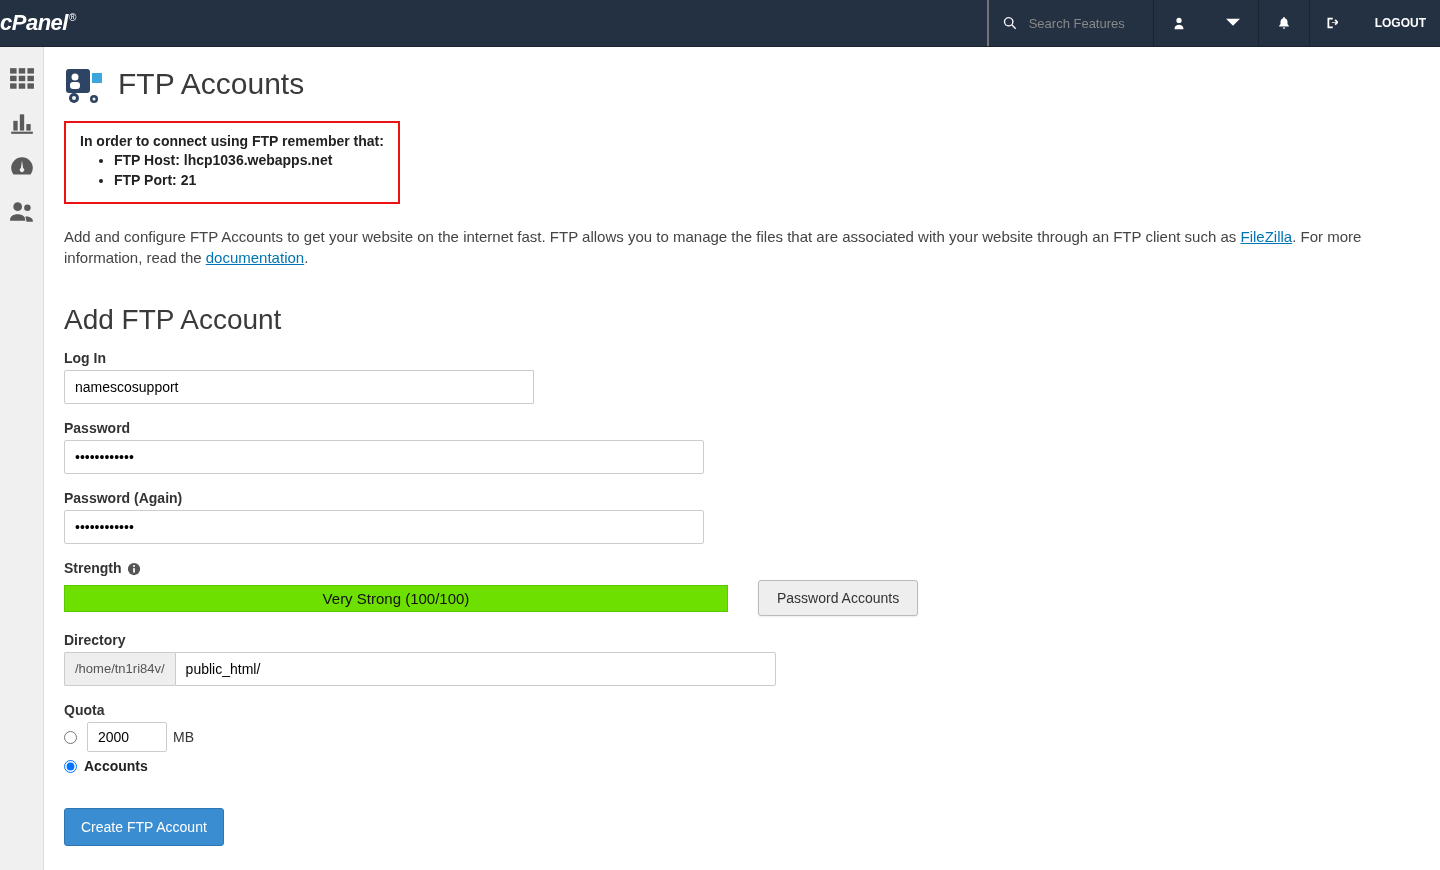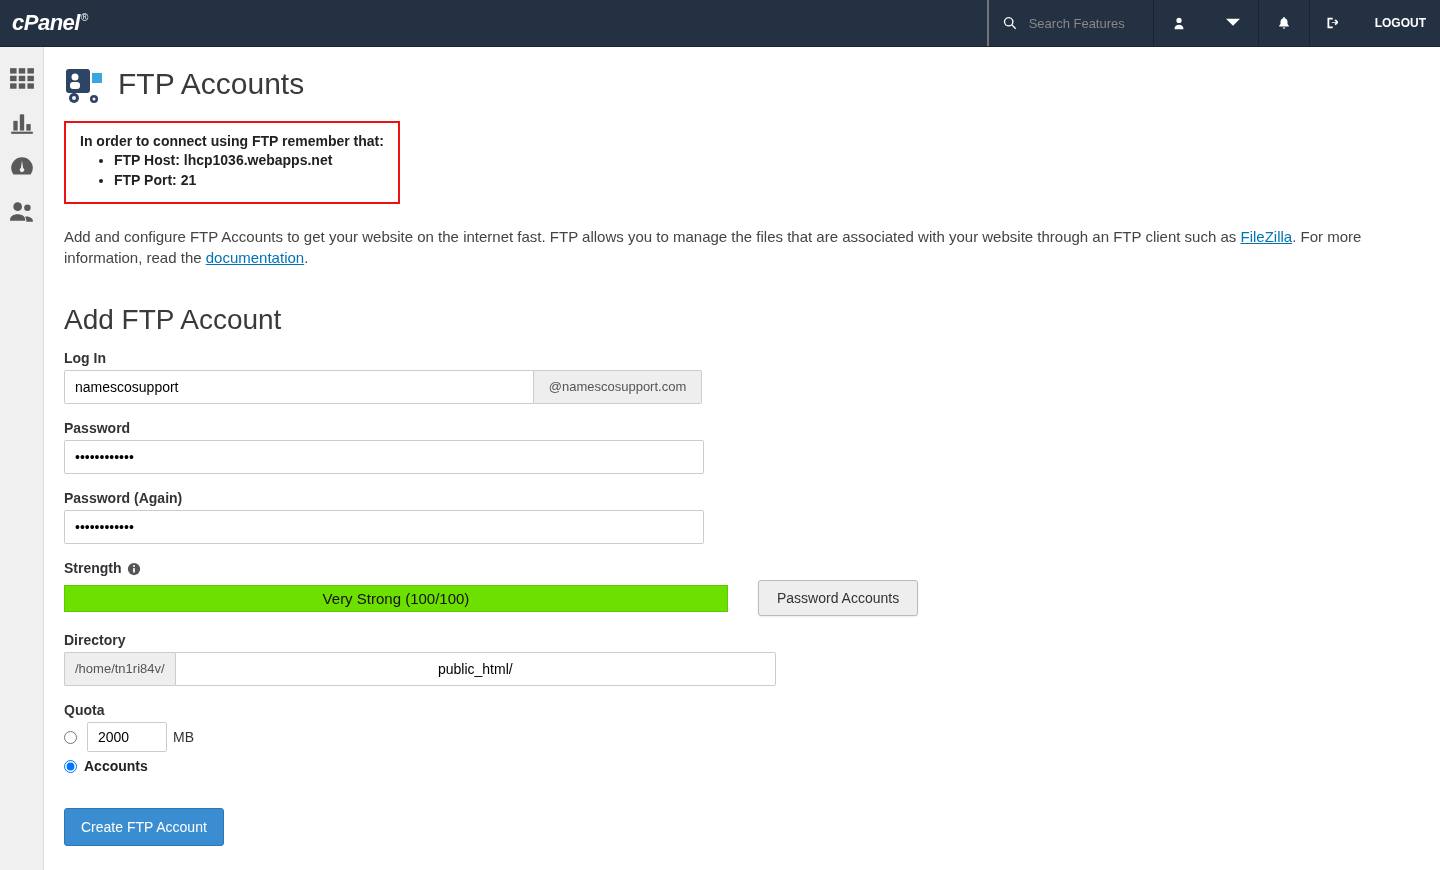--- a/index.html
+++ b/index.html
@@ -1,20 +1,20 @@
 <!DOCTYPE html>
 <html><head>
 <meta charset="utf-8">
 <style>
 * { box-sizing: border-box; margin: 0; padding: 0; }
 body { font-family: -apple-system, BlinkMacSystemFont, "Segoe UI", Helvetica, Arial, sans-serif; background: #f5f5f5; color: #333; font-size: 14px; }
 a { color: #0174b3; text-decoration: underline; }
 
 .topbar { background: #243142; height: 47px; display: flex; align-items: center; justify-content: space-between; border-bottom: 1px solid #1a2330; }
-.topbar-left { padding-left: 12px; }
+.topbar-left { }
 .logo { color: #fff; font-style: italic; font-weight: bold; font-size: 22px; letter-spacing: -0.5px; font-family: Arial, sans-serif; }
 .logo sup { font-size: 10px; font-style: normal; font-weight: normal; margin-left: 1px; vertical-align: top; position: relative; top: 2px; }
 .topbar-right { display: flex; align-items: stretch; height: 100%; }
 .search-box { display: flex; align-items: center; padding: 0 14px; border-left: 2px solid #737373; }
 .search-box svg { width: 14px; height: 14px; fill: #fff; margin-right: 12px; }
 .search-box input { background: transparent; border: none; color: #888; font-size: 13px; width: 110px; outline: none; }
 .search-box input::placeholder { color: #888; }
 .top-btn { display: flex; align-items: center; padding: 0 18px; border-left: 1px solid #1a2330; color: #fff; cursor: pointer; }
 .top-btn svg { width: 14px; height: 14px; fill: #fff; }
 .top-btn .caret { margin-left: 40px; }
@@ -48,21 +48,21 @@
 .text-input.w470 { width: 470px; }
 .addon { border: 1px solid #ccc; border-left: none; background: #eeeeee; padding: 8px 12px; font-size: 13px; color: #555; border-radius: 0 2px 2px 0; min-width: 168px; text-align: center; }
 .prefix { border: 1px solid #ccc; border-right: none; background: #eeeeee; padding: 8px 10px; font-size: 13px; color: #555; border-radius: 2px 0 0 2px; }
 .pw-input { width: 640px; }
 
 .strength-row { display: flex; align-items: center; gap: 30px; max-width: 900px; }
 .strength-bar { background: #6ee000; color: #111; text-align: center; padding: 4px 0; font-size: 15px; width: 664px; border: 1px solid #5bc900; }
 .gen-btn { border: 1px solid #bbb; background: #eee; padding: 9px 18px; font-size: 14px; color: #333; cursor: pointer; border-radius: 3px; box-shadow: 0 1px 2px rgba(0,0,0,0.08); }
 
 .dir-row { display: flex; max-width: 712px; }
-.dir-input { flex: 1; text-align: center; }
+.dir-input { flex: 1; }
 
 .quota-row { display: flex; align-items: center; gap: 6px; margin-bottom: 6px; }
 .quota-row input[type=radio] { margin-right: 4px; }
 .quota-num { border: 1px solid #ccc; padding: 6px 10px; font-size: 14px; width: 80px; text-align: left; border-radius: 2px; }
 .quota-unit { color: #333; font-size: 14px; }
 .unlimited-row { display: flex; align-items: center; gap: 6px; }
 .unlimited-row input[type=radio] { margin-right: 1px; }
 .unlimited-row span { font-weight: bold; color: #222; font-size: 14px; }
 
 .submit-btn { background: #3a8dd0; color: #fff; border: 1px solid #2e77b5; padding: 10px 16px; font-size: 14px; cursor: pointer; border-radius: 3px; margin-top: 18px; }
@@ -168,21 +168,20 @@
     <p class="intro">
       <span>Add and configure FTP Accounts to get your website on the internet fast. FTP allows you to manage the files that are associated with your website through an FTP client such as </span><a href="#">FileZilla</a><span>. For more information, read the </span><a href="#">documentation</a><span>.</span>
     </p>
 
     <h2 class="section-title">Add FTP Account</h2>
 
     <div class="form-group">
       <label class="form-label">Log In</label>
       <div class="input-row">
         <input class="text-input w470" style="border-radius: 2px 0px 0px 2px;" value="namescosupport">
-        <span class="addon">@namescosupport.com</span>
       </div>
     </div>
 
     <div class="form-group">
       <label class="form-label">Password</label>
       <input type="password" class="text-input pw-input" value="●●●●●●●●●●●●" style="">
     </div>
 
     <div class="form-group">
       <label class="form-label">Password (Again)</label>

